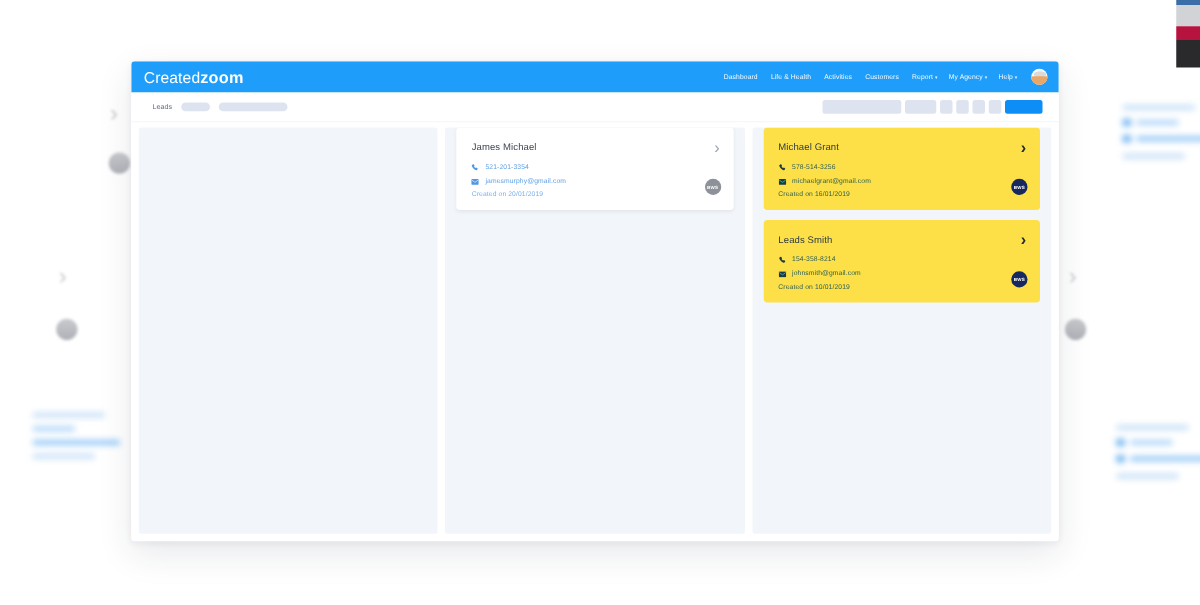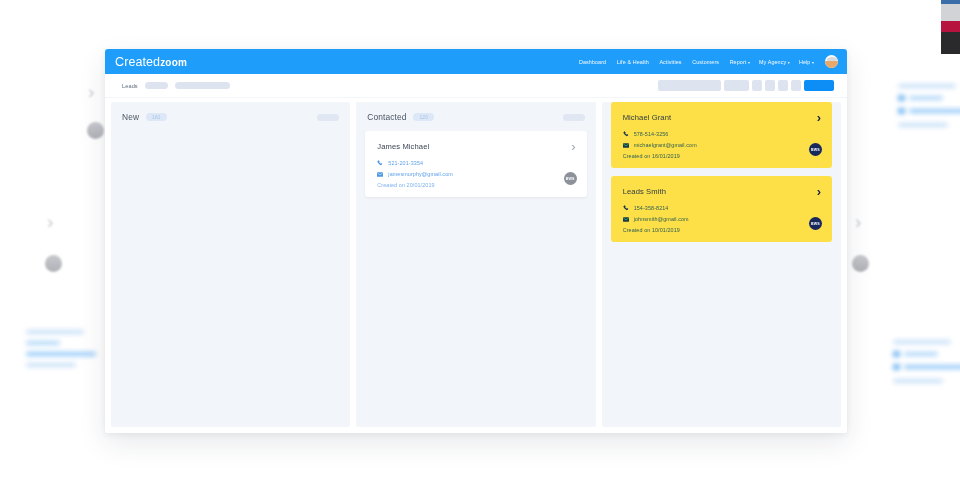--- a/index.html
+++ b/index.html
@@ -98,21 +98,21 @@
     padding: 0 9px 0 10px;
     flex: 0 0 auto;
   }
   .brand {
     color: #ffffff;
     font-size: 12.5px;
     letter-spacing: .1px;
     white-space: nowrap;
   }
   .brand .thin { font-weight: 300; }
-  .brand .bold { font-weight: 700; font-size: 10px; letter-spacing: .2px; }
+  .brand .bold { font-weight: 700; font-size: 13px; letter-spacing: .2px; }
 
   .navlinks {
     display: flex;
     align-items: center;
     gap: 9px;
   }
   .navlink {
     color: #ffffff;
     font-size: 5.4px;
     letter-spacing: .1px;
@@ -386,38 +386,24 @@
       <span class="skel-btn w3"></span>
       <span class="skel-btn w3"></span>
       <span class="skel-btn w3"></span>
       <span class="skel-btn blue"></span>
     </div>
   </div>
 
   <div class="board">
 
     <div class="column">
-      <div class="col-head">
-        <div class="col-head-left">
-          <span class="col-title">New</span>
-          <span class="count-pill">181</span>
-        </div>
-        <span class="head-skel"></span>
-      </div>
       <div class="col-body"></div>
     </div>
 
     <div class="column">
-      <div class="col-head">
-        <div class="col-head-left">
-          <span class="col-title">Contacted</span>
-          <span class="count-pill">120</span>
-        </div>
-        <span class="head-skel"></span>
-      </div>
       <div class="col-body">
 
         <div class="card">
           <div class="card-name">James Michael</div>
           <div class="card-row">
             <span class="ico">
               <svg width="6" height="6" viewBox="0 0 16 16">
                   <path fill="#4f97e3" d="M3.6 1.2 1.4 3.4c-.4.4-.5 1-.3 1.5 1.5 4 4.9 7.4 9 9 .5.2 1.1 0 1.5-.3l2.1-2.2c.4-.4.4-1 0-1.4l-2-1.6c-.4-.3-.9-.3-1.3 0l-1 .8c-1.4-.8-2.6-2-3.4-3.4l.8-1c.3-.4.3-.9 0-1.3L5.1 1.2c-.4-.4-1.1-.4-1.5 0z"></path>
                 </svg>
             </span>

